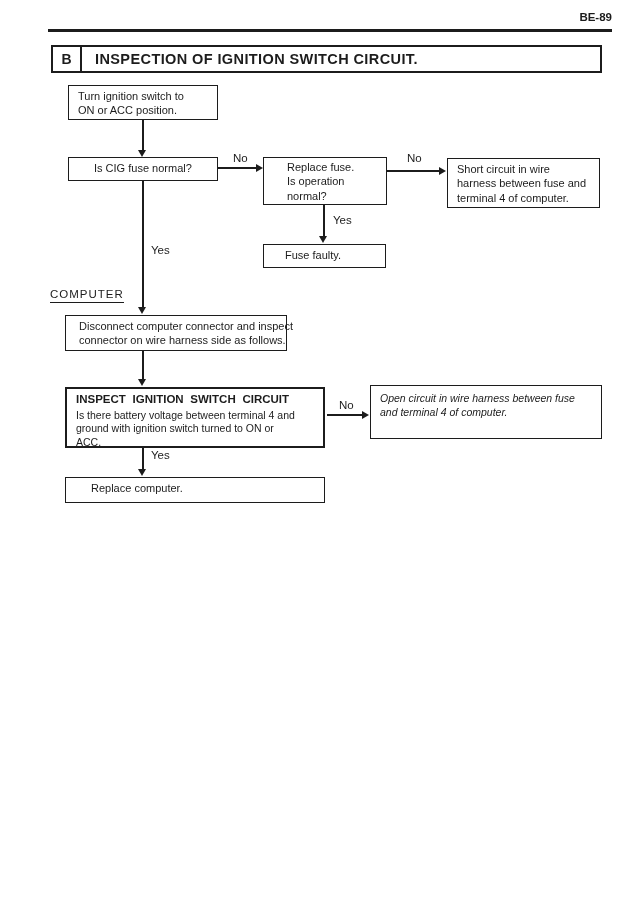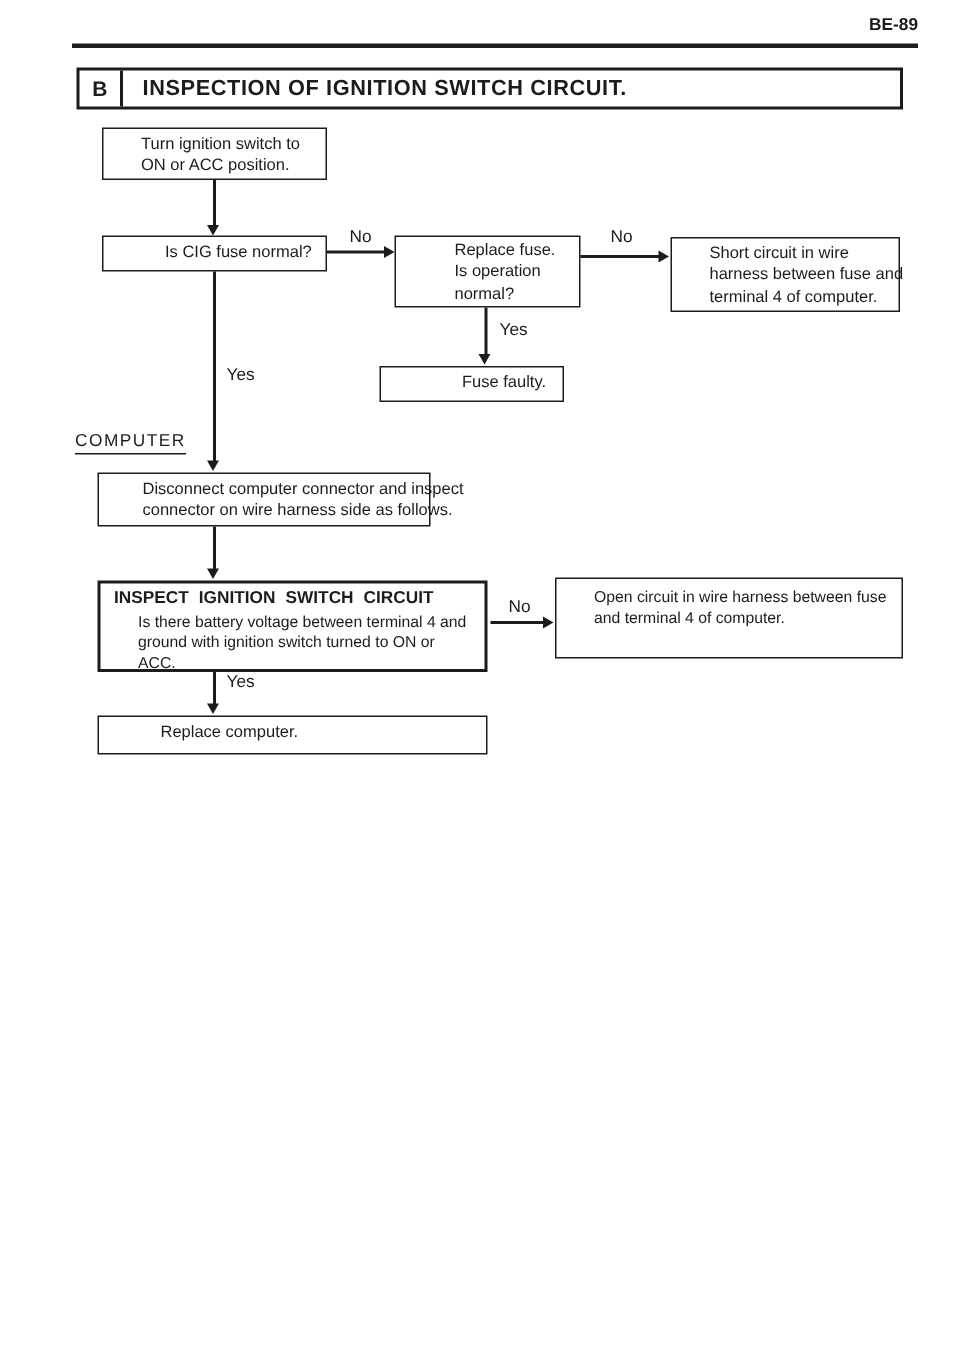--- a/index.html
+++ b/index.html
@@ -18,21 +18,21 @@
   .hdr-bold { font-weight:bold; letter-spacing:0.3px; }
   .hdr-reg { font-weight:normal; }
   .hdr-page { position:absolute; right:0; top:0; font-weight:bold; }
   .hdr-rule { position:absolute; left:48px; top:29px; width:564px; height:3px; background:var(--ink); }
   
   .titlebar { position:absolute; left:51px; top:45px; width:551px; height:28px; border:2px solid var(--ink); display:flex; align-items:stretch; background:var(--paper); }
   .titlebar .cell-b { width:29px; border-right:2px solid var(--ink); display:flex; align-items:center; justify-content:center; font-weight:bold; font-size:14px; }
   .titlebar .cell-t { flex:1; display:flex; align-items:center; padding-left:13px; font-weight:bold; font-size:14.5px; letter-spacing:0.4px; white-space:nowrap; }
   
   .node { position:absolute; border:1.5px solid var(--ink); background:var(--paper); font-size:11px; line-height:14.5px; color:var(--ink); }
-  .node .ln { white-space:nowrap;margin-left:16px; }
+  .node .ln { white-space:nowrap; }
   .heading { font-weight:bold; font-size:11.5px; word-spacing:3.5px; line-height:15px; margin-bottom:2px; white-space:nowrap; }
   
   .vline { position:absolute; width:1.5px; background:var(--ink); }
   .hline { position:absolute; height:1.5px; background:var(--ink); }
   .arw-d { position:absolute; width:0; height:0; border-left:4.5px solid transparent; border-right:4.5px solid transparent; border-top:7px solid var(--ink); }
   .arw-r { position:absolute; width:0; height:0; border-top:4.5px solid transparent; border-bottom:4.5px solid transparent; border-left:7px solid var(--ink); }
   .edge-label { position:absolute; font-size:11.5px; white-space:nowrap; }
   .sec-label { position:absolute; font-size:11.5px; letter-spacing:1px; border-bottom:1.5px solid var(--ink); padding-bottom:2px; white-space:nowrap; }
 </style>
 </head>
@@ -79,21 +79,21 @@
   <div class="node" style="left:447px; top:158px; width:153px; height:50px; padding:2.5px 0 0 9px;">
     <div class="ln">Short circuit in wire</div>
     <div class="ln">harness between fuse and</div>
     <div class="ln">terminal 4 of computer.</div>
   </div>
 
   <div class="vline" style="left:323px; top:205px; height:32px;"></div>
   <div class="arw-d" style="left:319px; top:236px;"></div>
   <div class="edge-label" style="left:333px; top:214px;">Yes</div>
 
-  <div class="node" style="left:253px; top:244px; width:123px; height:24px; padding-left:38px; line-height:20px;">
+  <div class="node" style="left:263px; top:244px; width:123px; height:24px; padding-left:21px; line-height:20px;">
     <div class="ln">Fuse faulty.</div>
   </div>
 
   <div class="vline" style="left:142px; top:181px; height:127px;"></div>
   <div class="arw-d" style="left:138px; top:307px;"></div>
   <div class="edge-label" style="left:151px; top:244px;">Yes</div>
 
   <div class="sec-label" style="left:50px; top:288px;">COMPUTER</div>
 
   <div class="node" style="left:65px; top:315px; width:222px; height:36px; padding:2.5px 0 0 13px;">
@@ -108,21 +108,21 @@
     <div class="heading">INSPECT IGNITION SWITCH CIRCUIT</div>
     <div class="ln" style="font-size:10.5px; line-height:13.5px;">Is there battery voltage between terminal 4 and</div>
     <div class="ln" style="font-size:10.5px; line-height:13.5px;">ground with ignition switch turned to ON or</div>
     <div class="ln" style="font-size:10.5px; line-height:13.5px;">ACC.</div>
   </div>
 
   <div class="hline" style="left:327px; top:414px; width:36px;"></div>
   <div class="arw-r" style="left:362px; top:410.5px;"></div>
   <div class="edge-label" style="left:339px; top:399px;">No</div>
 
-  <div class="node" style="left:370px; top:385px; width:232px; height:54px; padding:4.5px 0 0 9px; font-size:10.5px; line-height:14px;">
+  <div class="node" style="left:370px; top:385px; width:232px; height:54px; padding:4.5px 0 0 9px; font-size:10.5px; line-height:14px;font-style:italic;">
     <div class="ln">Open circuit in wire harness between fuse</div>
     <div class="ln">and terminal 4 of computer.</div>
   </div>
 
   <div class="vline" style="left:142px; top:448px; height:22px;"></div>
   <div class="arw-d" style="left:138px; top:469px;"></div>
   <div class="edge-label" style="left:151px; top:449px;">Yes</div>
 
   <div class="node" style="left:65px; top:477px; width:260px; height:26px; padding-left:25px; line-height:20px;">
     <div class="ln">Replace computer.</div>

